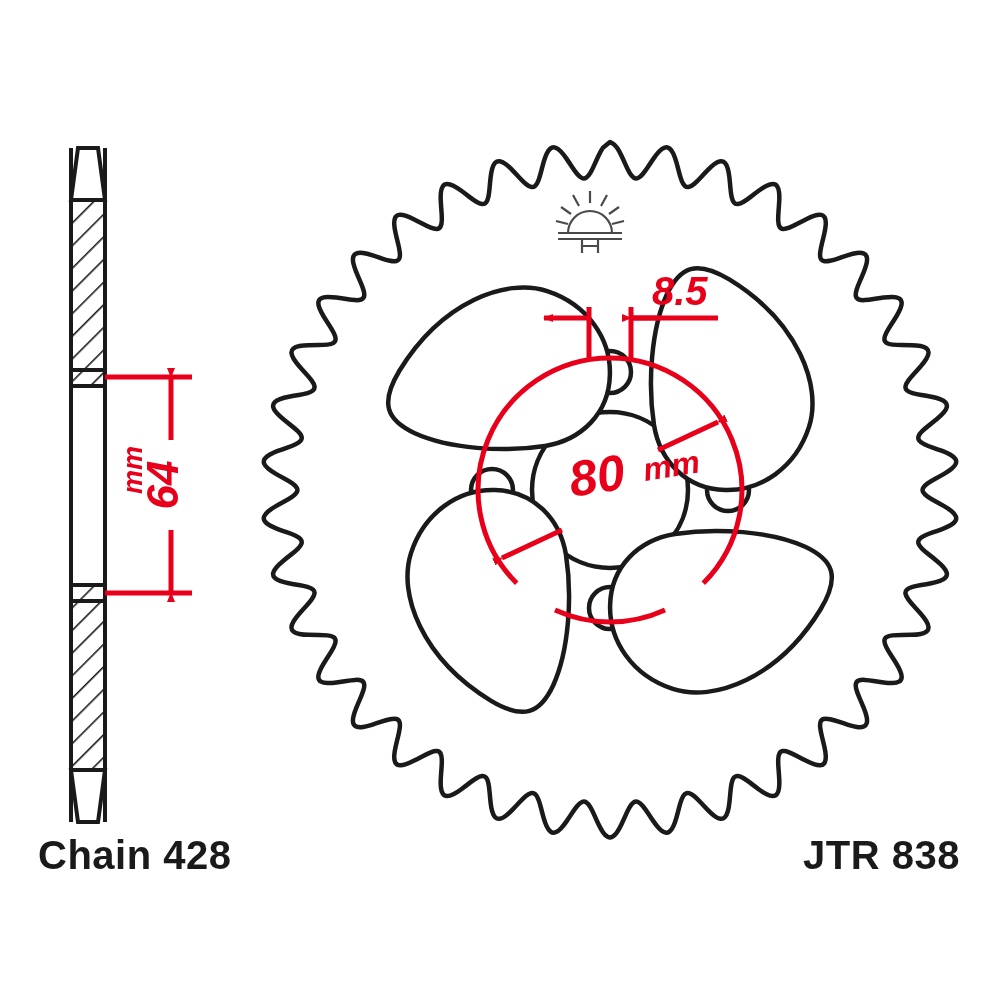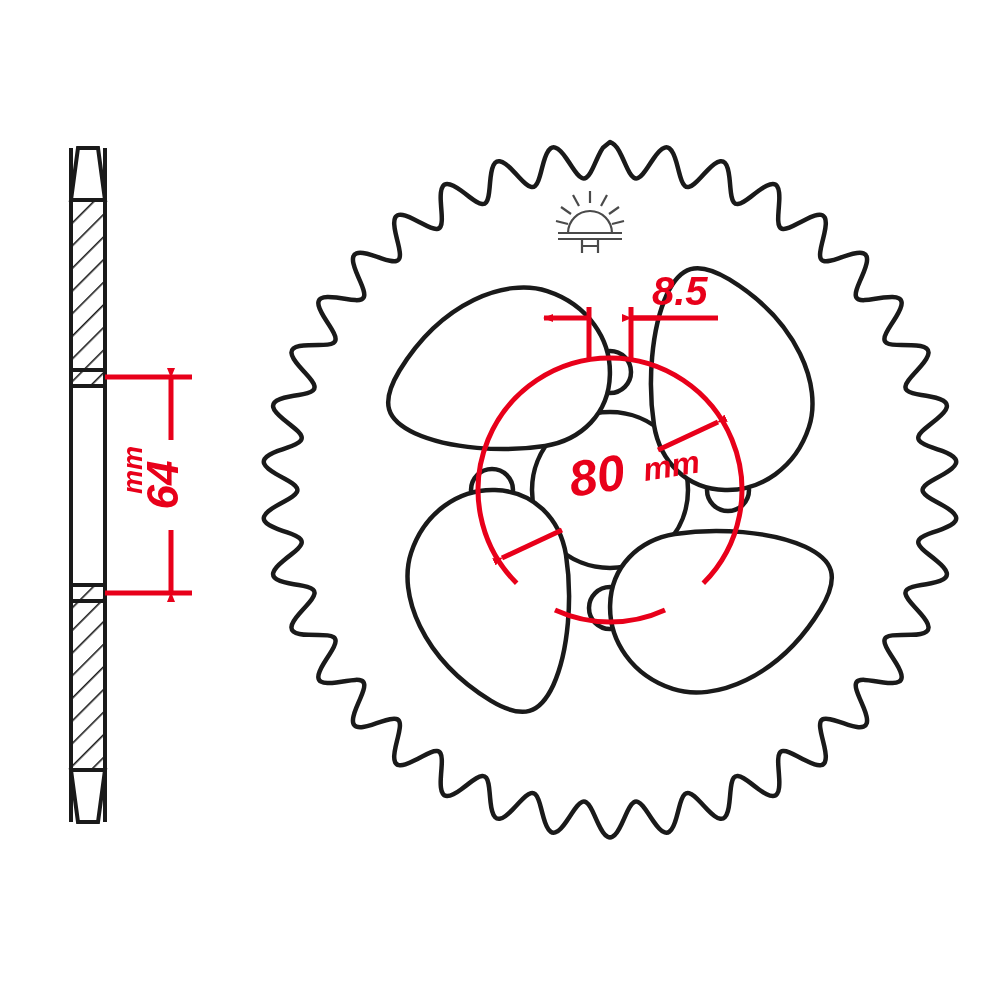--- a/index.html
+++ b/index.html
@@ -125,14 +125,16 @@
     <line x1="11" y1="-19" x2="17" y2="-30"></line>
     <line x1="-19" y1="-11" x2="-29" y2="-18"></line>
     <line x1="19" y1="-11" x2="29" y2="-18"></line>
     <line x1="-22" y1="-1" x2="-34" y2="-4"></line>
     <line x1="22" y1="-1" x2="34" y2="-4"></line>
     <path d="M-8,14 L-8,28 M8,14 L8,28 M-8,21 L8,21"></path>
   </g>
 
 </svg>
 
+<div class="lbl-chain">Chain 428</div>
+<div class="lbl-part">JTR 838</div>
 
 </div>
 
 </body></html>

